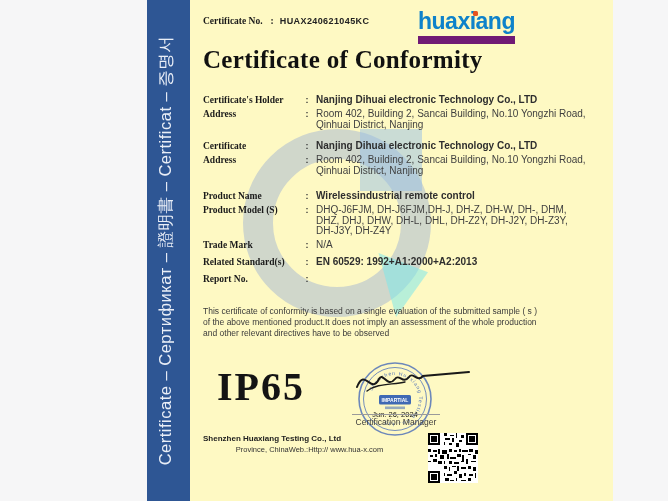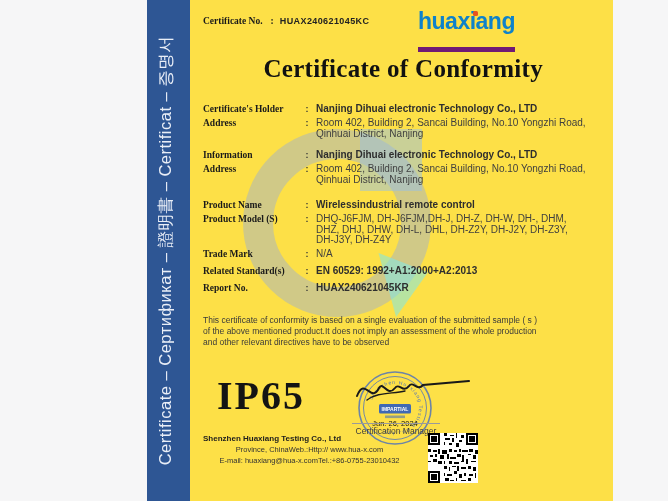--- a/index.html
+++ b/index.html
@@ -14,21 +14,21 @@
   }
   .spine-text{
     position:absolute;left:8px;top:497px;width:493px;height:30px;
     transform:rotate(-90deg);transform-origin:0 0;
     color:#e9eef7;font-size:16.5px;letter-spacing:.5px;
     text-align:center;white-space:nowrap;
     font-family:"Liberation Sans",sans-serif;
   }
   .page{
     position:absolute;left:190px;top:0;width:423px;height:501px;
-    background:#fde047;
+    background:#fef9c3;
   }
   
   .wm-ring{
     position:absolute;left:53px;top:129px;width:188px;height:188px;
     border:30px solid rgba(154,172,212,.45);border-radius:50%;
     box-sizing:border-box;z-index:0;
   }
   .wm-square{
     position:absolute;left:170px;top:129px;width:62px;height:62px;
     background:rgba(150,192,232,.5);z-index:0;
@@ -49,28 +49,28 @@
     font-size:9.5px;color:#1a1a1a;
   }
   .certno .val{
     font-family:"Liberation Sans",sans-serif;font-weight:bold;
     font-size:9px;color:#222;letter-spacing:.4px;
   }
   .certno .colon{padding:0 6px 0 8px;}
   .logo{
     position:absolute;left:215px;top:10px;
     color:#0e82ca;font-weight:bold;font-size:23px;letter-spacing:-.5px;
-    line-height:1;padding-bottom:14px;border-bottom:5px solid #701a75;
+    line-height:1;padding-bottom:3px;border-bottom:8px solid #701a75;
   }
   .logo .i-dot{
     position:absolute;left:55px;top:1px;width:5px;height:5px;
     background:#e8541f;border-radius:1.5px;
   }
   .title{
-    width:340px;text-align:right;margin-top:9px;
+    width:340px;text-align:left;
     font-family:"Liberation Serif",serif;font-weight:bold;
     font-size:25px;color:#111;letter-spacing:.3px;
   }
   .fields{margin-top:21px;}
   .frow{
     display:grid;grid-template-columns:95px 10px 1fr;
     align-items:start;column-gap:4px;
   }
   .frow .lbl{
     font-family:"Liberation Serif",serif;font-weight:bold;
@@ -148,21 +148,21 @@
           <span class="colon">:</span>
           <span class="val">Nanjing Dihuai electronic Technology Co., LTD</span>
       </div>
       <div class="frow mb10">
         <span class="lbl">Address</span>
           <span class="colon">:</span>
           <span class="val">Room 402, Building 2, Sancai Building, No.10 Yongzhi Road,
 Qinhuai District, Nanjing</span>
       </div>
       <div class="frow bold mb2">
-        <span class="lbl">Information</span>
+        <span class="lbl">Certificate</span>
           <span class="colon">:</span>
           <span class="val">Nanjing Dihuai electronic Technology Co., LTD</span>
       </div>
       <div class="frow mb14">
         <span class="lbl">Address</span>
           <span class="colon">:</span>
           <span class="val">Room 402, Building 2, Sancai Building, No.10 Yongzhi Road,
 Qinhuai District, Nanjing</span>
       </div>
       <div class="frow bold mb2">
@@ -183,21 +183,20 @@
           <span class="val">N/A</span>
       </div>
       <div class="frow bold mb5">
         <span class="lbl">Related Standard(s)</span>
           <span class="colon">:</span>
           <span class="val">EN 60529: 1992+A1:2000+A2:2013</span>
       </div>
       <div class="frow bold">
         <span class="lbl">Report No.</span>
           <span class="colon">:</span>
-          <span class="val">HUAX240621045KR</span>
       </div>
     </div>
 
     <div class="statement">This certificate of conformity is based on a single evaluation of the submitted sample ( s )
 of the above mentioned product.It does not imply an assessment of the whole production
 and other relevant directives have to be observed</div>
 
     <div class="award">
       <div class="ip">IP65</div>
 
@@ -221,24 +220,20 @@
       <div class="sig-line"></div>
       <div class="manager">Certification Manager</div>
     </div>
 
     <div class="footer">
       <div class="txt">
         <div class="company">Shenzhen Huaxiang Testing Co., Ltd</div>
         <div class="split">
           <span>Province, China</span>
           <span>Web.:Http:// www.hua-x.com</span>
-        </div>
-        <div class="split">
-          <span>E-mail: huaxiang@hua-x.com</span>
-          <span>Tel.:+86-0755-23010432</span>
         </div>
       </div>
       <svg class="qr" viewBox="0 0 29 29" width="50" height="50" shape-rendering="crispEdges">
         <rect width="29" height="29" fill="#ffffff"></rect>
         <g fill="#000000">
           <path d="M0,0h7v7h-7z M1,1v5h5v-5z" fill-rule="evenodd"></path>
           <rect x="2" y="2" width="3" height="3"></rect>
           <path d="M22,0h7v7h-7z M23,1v5h5v-5z" fill-rule="evenodd"></path>
           <rect x="24" y="2" width="3" height="3"></rect>
           <path d="M0,22h7v7h-7z M1,23v5h5v-5z" fill-rule="evenodd"></path>

